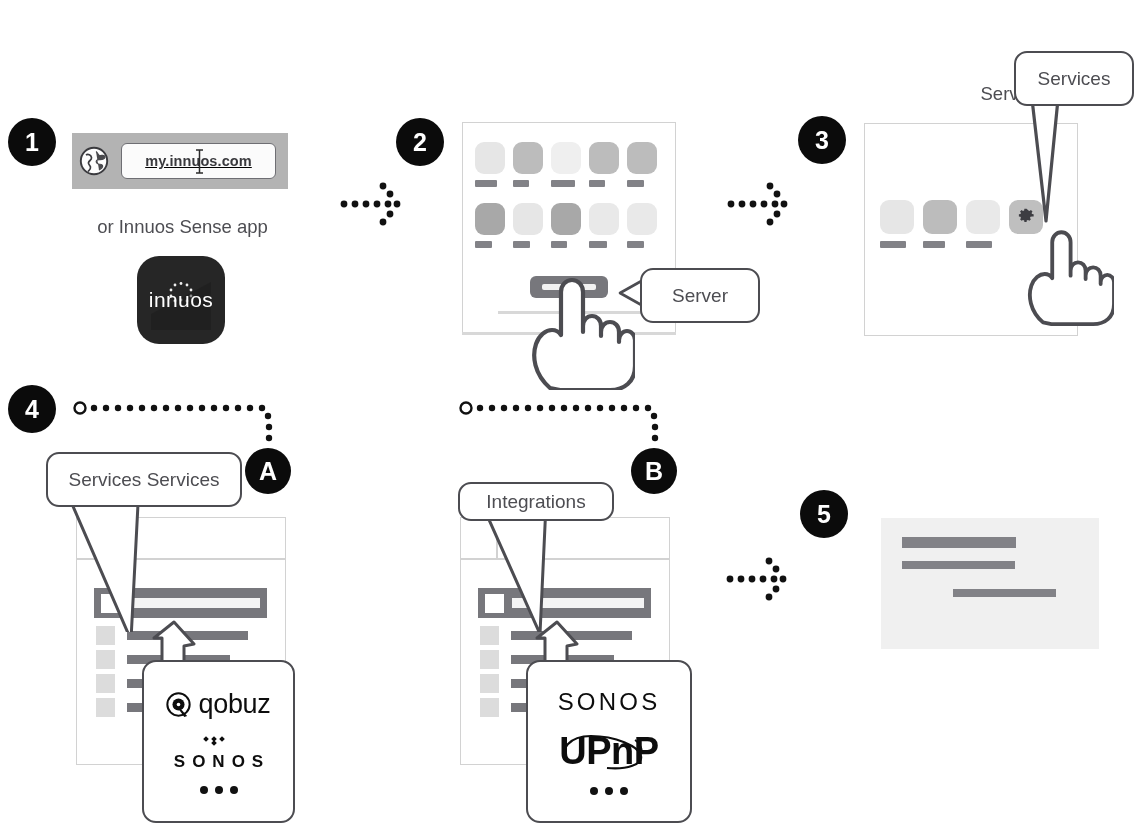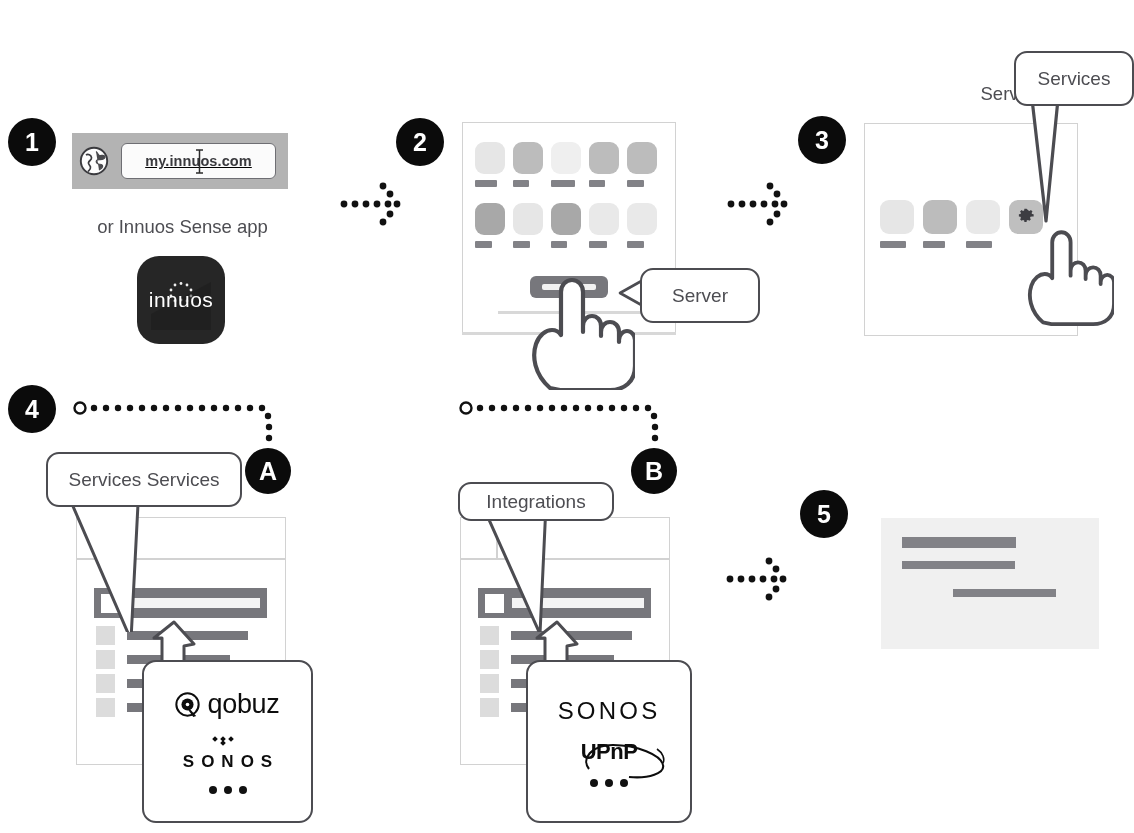--- a/index.html
+++ b/index.html
@@ -143,21 +143,21 @@
     display: flex; flex-direction: column;
     align-items: center; justify-content: center;
     gap: 14px;
   }
   .qobuz-wrap { display: flex; align-items: center; gap: 7px; }
   .qobuz-word { font-size: 27px; color: #0d0d0d; letter-spacing: -.3px; }
   .tidal-wrap { display: flex; flex-direction: column; align-items: center; gap: 5px; }
   .tidal-word { font-size: 17px; font-weight: bold; letter-spacing: 7px; color: #0d0d0d; padding-left: 7px; }
   .sonos-word { font-size: 24px; letter-spacing: 3.2px; color: #0d0d0d; }
   .upnp-wrap { position: relative; display:flex; align-items:center; justify-content:center; }
-  .upnp-word { font-size: 22px; font-weight: bold; color: #0d0d0d; letter-spacing: -.5px; }
+  .upnp-word { font-size: 38px; font-weight: bold; color: #0d0d0d; letter-spacing: -.5px; }
   .ellipsis-dots { display: flex; gap: 7px; }
   .ellipsis-dots i { width: 8px; height: 8px; border-radius: 50%; background: #111; display: block; }
 
   
   .s5-panel { background: #f0f0f0; }
   .s5-bar { background: #828287; }
 </style>
 </head>
 <body>
 
@@ -431,21 +431,21 @@
     </svg>
     <div class="bubble" style="position:absolute; left:0; top:0; width:196px; height:55px;">Services Services</div>
   </div>
 
   <div class="abs" style="left:140px; top:600px;">
     <svg width="80" height="60" viewBox="0 0 80 60">
       <path d="M22 58 L22 18 L14 18 L34 2 L54 24 L44 26 L44 58 Z" fill="#ffffff" stroke="#4c4c51" stroke-width="3" stroke-linejoin="round"></path>
     </svg>
   </div>
 
-  <div class="abs logo-card" style="left:142px; top:640px; width:171px; height:163px;">
+  <div class="abs logo-card" style="left:142px; top:640px; width:153px; height:163px;">
     <div class="qobuz-wrap">
       <svg width="25" height="25" viewBox="0 0 26 26">
         <circle cx="13" cy="13" r="11.6" fill="none" stroke="#0d0d0d" stroke-width="2.1"></circle>
         <circle cx="13" cy="13" r="6.3" fill="#0d0d0d"></circle>
         <circle cx="13" cy="13" r="1.9" fill="#ffffff"></circle>
         <path d="M14 16 L22 25 L19 26 L12.5 17 Z" fill="#0d0d0d"></path>
       </svg>
       <span class="qobuz-word">qobuz</span>
     </div>
     <div class="tidal-wrap">

